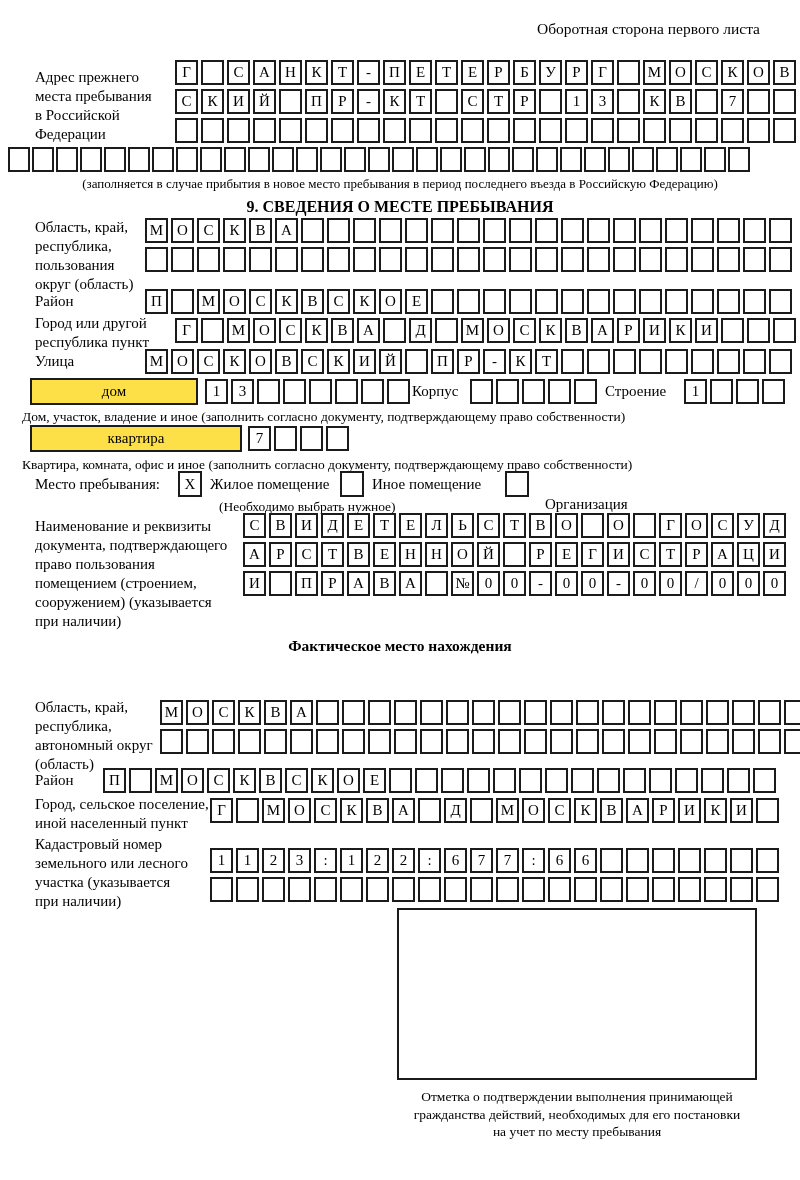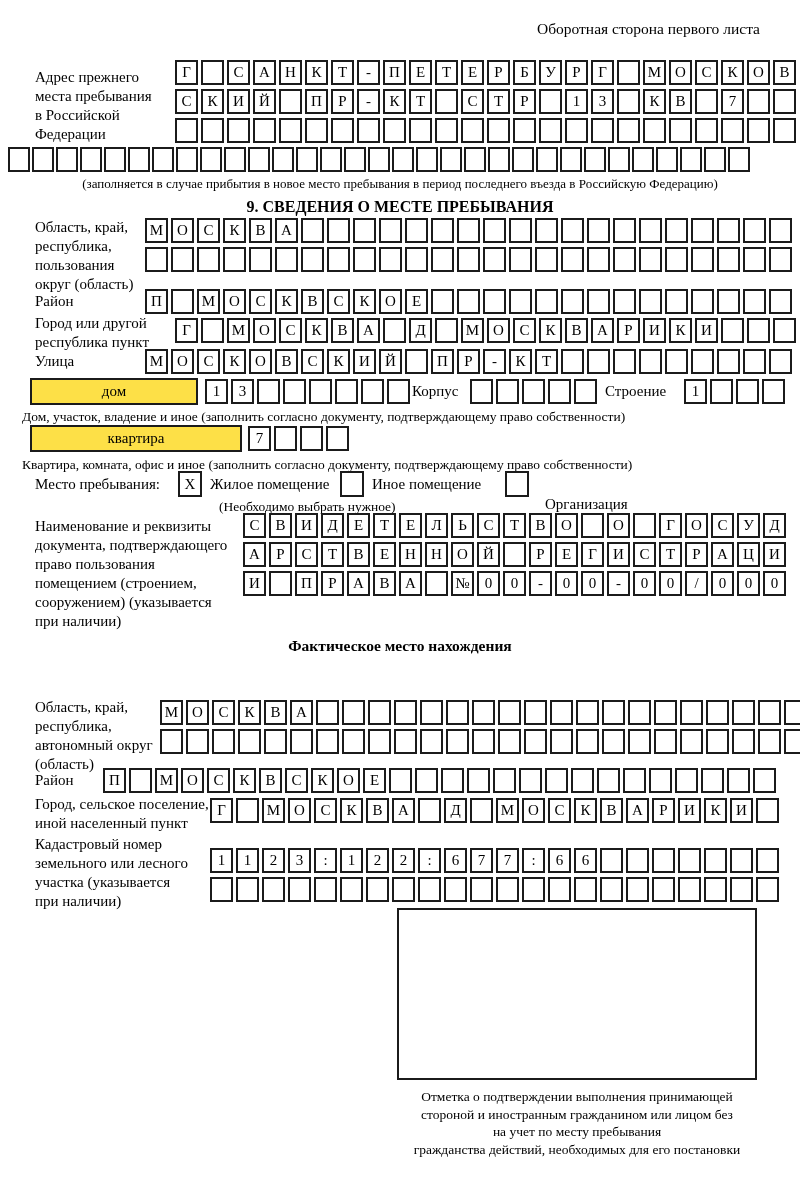--- a/index.html
+++ b/index.html
@@ -617,18 +617,17 @@
       <span class="cell"></span>
       <span class="cell"></span>
       <span class="cell"></span>
       <span class="cell"></span>
       <span class="cell"></span>
     </div>
 
   <div class="stamp"></div>
   <div class="stampcap">
     <div>Отметка о подтверждении выполнения принимающей</div>
-    <div>стороной и иностранным гражданином или лицом без</div>
+    <div>гражданства действий, необходимых для его постановки</div>
     <div>на учет по месту пребывания</div>
-    <div>гражданства действий, необходимых для его постановки</div>
   </div>
 
 </div>
 
 </body></html>

